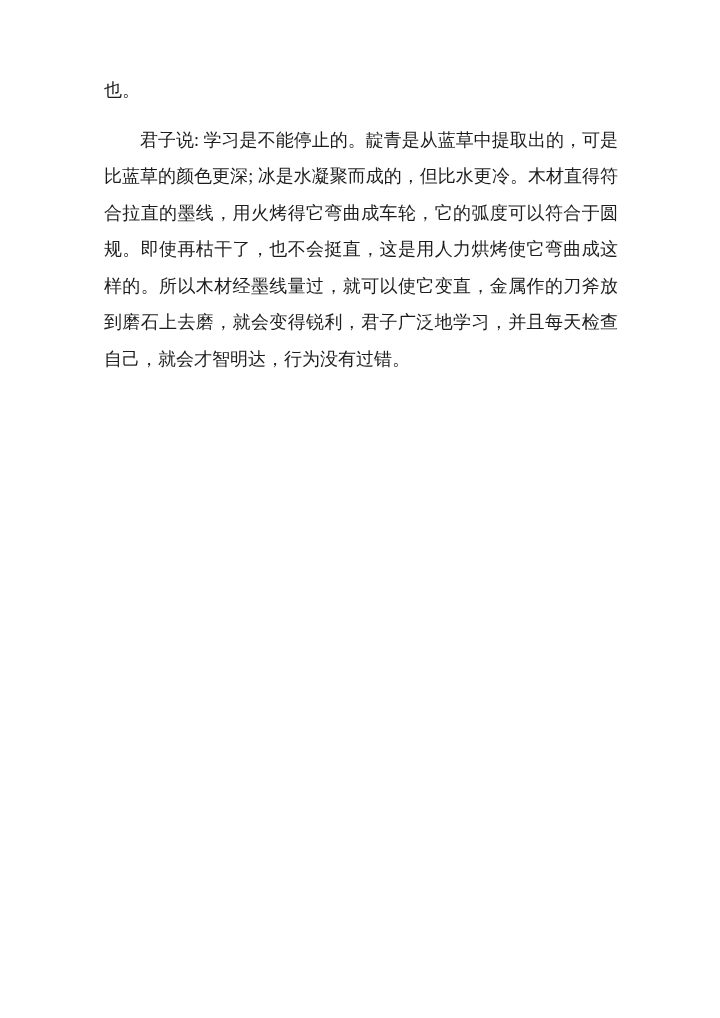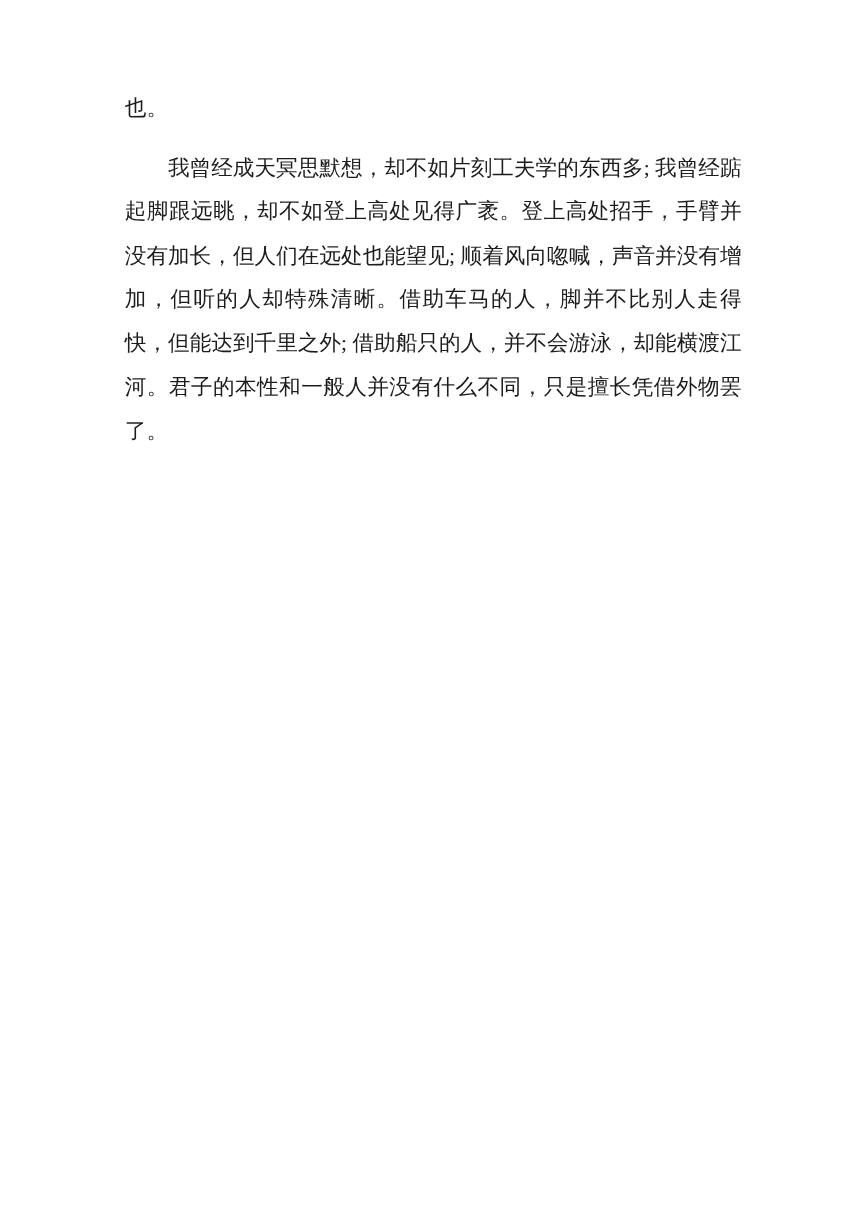--- a/index.html
+++ b/index.html
@@ -38,15 +38,15 @@
   }
 </style>
 </head>
 <body>
 
 <div class="page">
   <p class="para no-indent">也。</p>
 
 
 
+  <p class="para">君子说: 学习是不能停止的。靛青是从蓝草中提取出的，可是比蓝草的颜色更深; 冰是水凝聚而成的，但比水更冷。木材直得符合拉直的墨线，用火烤得它弯曲成车轮，它的弧度可以符合于圆规。即使再枯干了，也不会挺直，这是用人力烘烤使它弯曲成这样的。所以木材经墨线量过，就可以使它变直，金属作的刀斧放到磨石上去磨，就会变得锐利，君子广泛地学习，并且每天检查自己，就会才智明达，行为没有过错。</p>
 
-  <p class="para">我曾经成天冥思默想，却不如片刻工夫学的东西多; 我曾经踮起脚跟远眺，却不如登上高处见得广袤。登上高处招手，手臂并没有加长，但人们在远处也能望见; 顺着风向唿喊，声音并没有增加，但听的人却特殊清晰。借助车马的人，脚并不比别人走得快，但能达到千里之外; 借助船只的人，并不会游泳，却能横渡江河。君子的本性和一般人并没有什么不同，只是擅长凭借外物罢了。</p>
 </div>
 
 </body></html>

